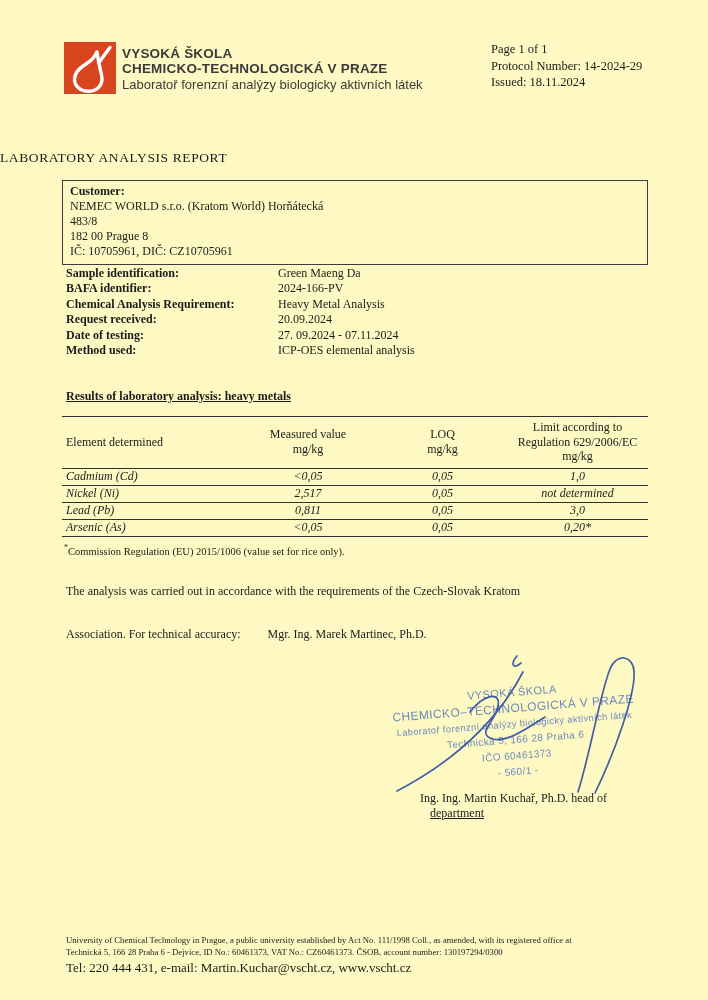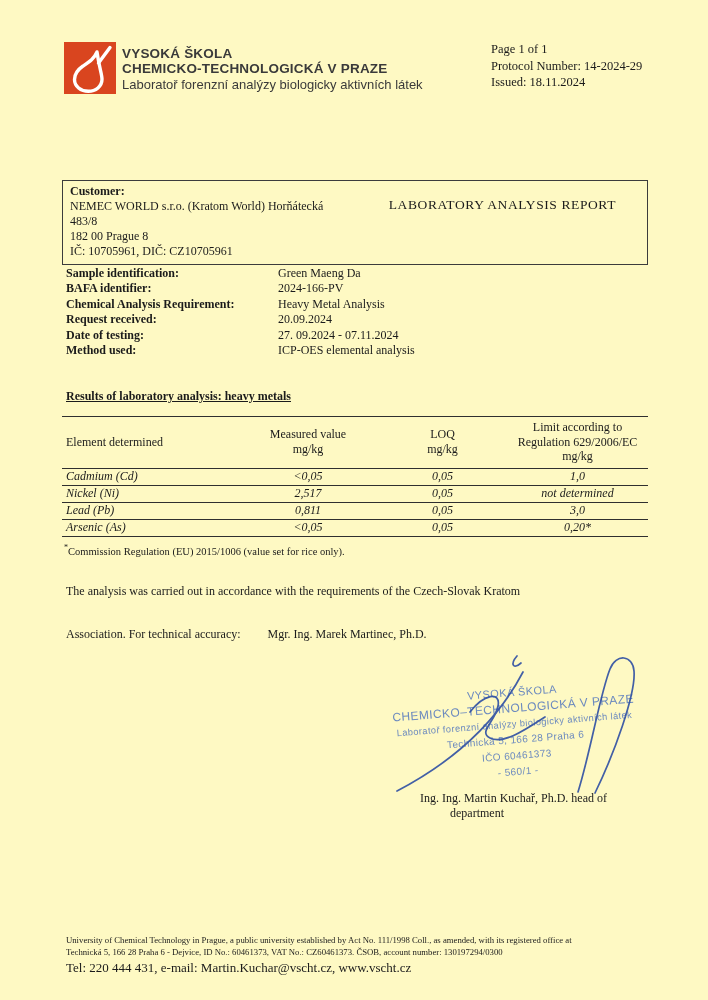--- a/index.html
+++ b/index.html
@@ -25,21 +25,21 @@
   .uni-name .l1, .uni-name .l2 { font-weight: bold; font-size: 13.5px; letter-spacing: 0.2px; }
   .uni-name .l3 { font-weight: normal; font-size: 13px; margin-top: 1px; }
   .page-meta {
     position: absolute; left: 478px; top: 41px;
     font-size: 12.5px; line-height: 16.5px; margin-left: 13px;
   }
 
   
   .report-title {
     position: absolute; left: 0; top: 150px; width: 616px;
-    text-align: right; font-size: 13.5px; letter-spacing: 0.6px; margin-top: 47px;
+    text-align: left; font-size: 13.5px; letter-spacing: 0.6px;
   }
 
   
   .customer-box {
     position: absolute; left: 62px; top: 180px; width: 586px;
     border: 1px solid #3c3c3c;
     padding: 3px 7px 5px 7px;
     font-size: 12px; line-height: 15px;
   }
   .customer-box .lbl { font-weight: bold; }
@@ -97,21 +97,21 @@
   .stamp .s1 { font-size: 11px; }
   .stamp .s2 { font-size: 12px; }
   .stamp .s3 { font-size: 9.3px; }
   .stamp .s4, .stamp .s5, .stamp .s6 { font-size: 10px; }
   .signature-svg { position: absolute; left: 352px; top: 650px; }
 
   .signer {
     position: absolute; left: 420px; top: 791px;
     font-size: 12px; line-height: 15px;
   }
-  .signer .dept { margin-left: 30px; }
+  .signer .dept { margin-left: 10px; text-decoration: underline; }
 
   
   .footer-contact { position: absolute; left: 66px; top: 960px; font-size: 13px; }
   .footer-legal { position: absolute; left: 66px; top: 935px; font-size: 8.7px; line-height: 11.5px; width: 590px; }
 </style>
 </head>
 <body>
 
 <div class="page">
 

